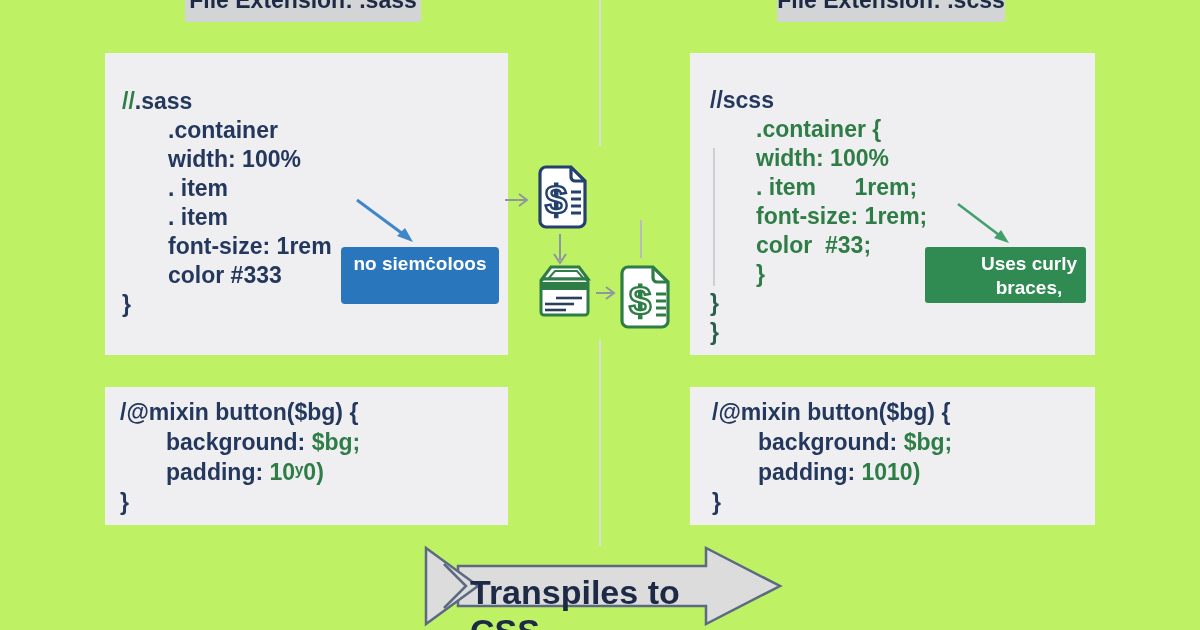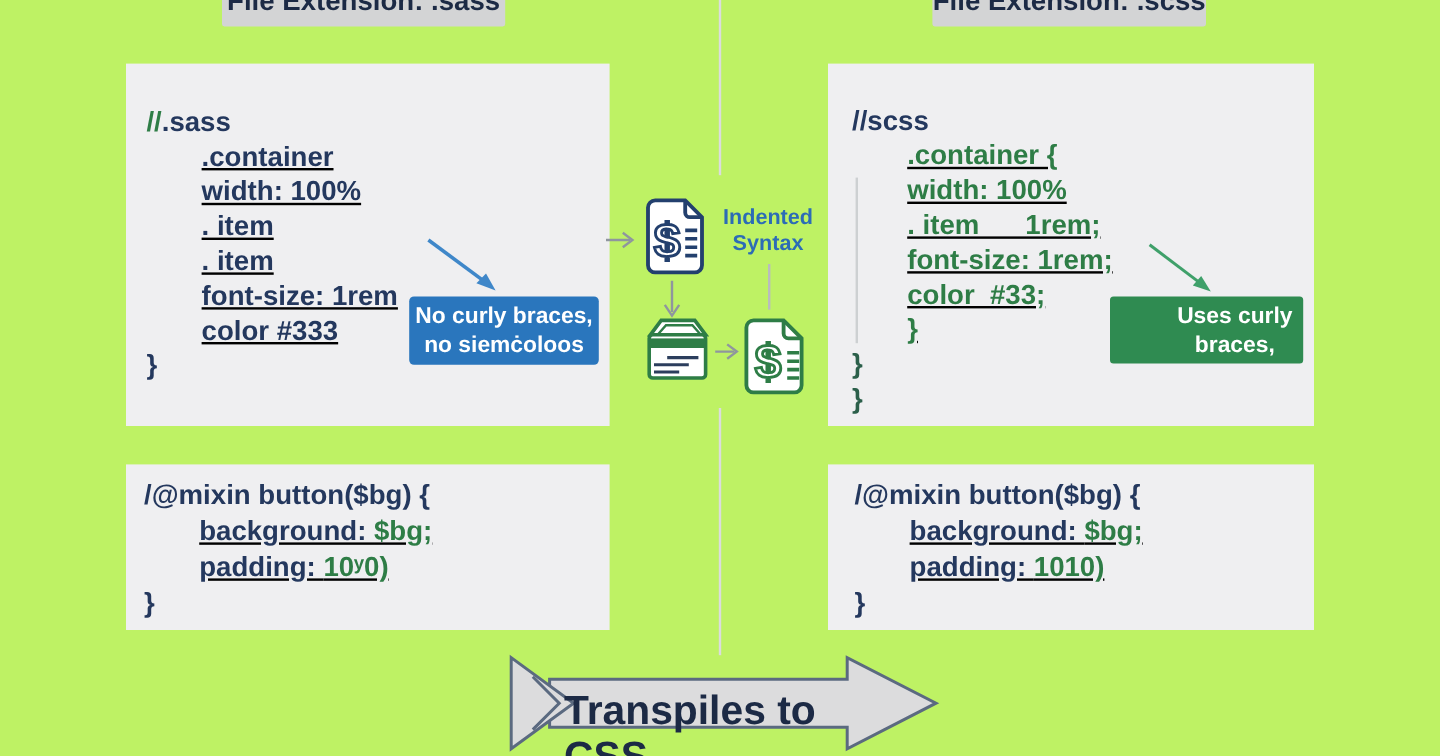--- a/index.html
+++ b/index.html
@@ -10,21 +10,21 @@
 
   
   .badge{background:var(--badge_bg);color:var(--heading_navy);font-weight:bold;
          font-size:23px;display:flex;align-items:center;justify-content:center;
          border-radius:2px;}
 
   
   .panel{background:var(--block_bg);}
   .code{font-size:23px;line-height:29px;font-weight:600;white-space:pre;}
   .mixin .code-line{line-height:30px;}
-  .code-line.ind1{padding-left:46px;text-decoration:underline;}
+  .code-line.ind1{padding-left:46px;}
   .c-navy{color:var(--navy);}
   .c-green{color:var(--green);}
   .c-dgreen{color:var(--dark_green);}
 
   
   .callout{color:#fff;font-weight:bold;font-size:19px;line-height:23.5px;
            text-align:center;border-radius:4px;padding-top:5px;box-sizing:border-box;}
   .callout-blue{background:var(--blue_callout_bg);}
   .callout-green{background:var(--green_callout_bg);padding-left:47px;}
 
@@ -59,21 +59,20 @@
 
   <div class="abs panel code" style="left:690px;top:53px;width:405px;height:302px;padding:33px 0 0 20px;box-sizing:border-box;"><div class="code-line"><span class="c-navy">//</span><span class="c-navy">scss</span></div><div class="code-line ind1"><span class="c-green">.container {</span></div><div class="code-line ind1"><span class="c-green">width: 100%</span></div><div class="code-line ind1"><span class="c-green">. item      1rem;</span></div><div class="code-line ind1"><span class="c-green">font-size: 1rem;</span></div><div class="code-line ind1"><span class="c-green">color  #33;</span></div><div class="code-line ind1"><span class="c-green">}</span></div><div class="code-line"><span class="c-dgreen">}</span></div><div class="code-line"><span class="c-dgreen">}</span></div></div>
 
   <div class="abs guide" style="left:713px;top:148px;height:138px;"></div>
 
   <svg class="abs" style="left:345px;top:192px;" width="78" height="58" viewBox="0 0 78 58">
     <line x1="12" y1="8" x2="62" y2="45" stroke="#3f87c9" stroke-width="3"></line>
     <polygon points="68,50 52,44 60,36" fill="#3f87c9"></polygon>
   </svg>
   <div class="abs callout callout-blue" style="left:341px;top:247px;width:158px;height:57px;">
-    <div>No curly braces,</div>
     <div>no siemċoloos</div>
   </div>
 
   <svg class="abs" style="left:948px;top:198px;" width="70" height="52" viewBox="0 0 70 52">
     <line x1="10" y1="6" x2="55" y2="40" stroke="#3fa06a" stroke-width="2.5"></line>
     <polygon points="61,45 46,40 53,32" fill="#3fa06a"></polygon>
   </svg>
   <div class="abs callout callout-green" style="left:925px;top:247px;width:161px;height:56px;border-radius:3px;">
     <div>Uses curly braces,</div>
   </div>
@@ -90,24 +89,20 @@
   <svg class="abs" style="left:533px;top:164px;" width="60" height="66" viewBox="0 0 60 66">
     <path d="M13 3 H38 L52 17 V57 A6 6 0 0 1 46 63 H13 A6 6 0 0 1 7 57 V9 A6 6 0 0 1 13 3 Z" fill="#ffffff" stroke="#23406e" stroke-width="3.2"></path>
     <path d="M38 3 V13 A4 4 0 0 0 42 17 H52" fill="none" stroke="#23406e" stroke-width="3.2"></path>
     <text x="23" y="50" text-anchor="middle" font-family="Liberation Sans, DejaVu Sans, sans-serif" font-size="40" font-weight="bold" fill="none" stroke="#23406e" stroke-width="2.4">$</text>
     <line x1="38" y1="28" x2="48" y2="28" stroke="#23406e" stroke-width="3"></line>
     <line x1="38" y1="35" x2="48" y2="35" stroke="#23406e" stroke-width="3"></line>
     <line x1="38" y1="42" x2="48" y2="42" stroke="#23406e" stroke-width="3"></line>
     <line x1="38" y1="49" x2="48" y2="49" stroke="#23406e" stroke-width="3"></line>
   </svg>
 
-  <div class="abs syntax-label" style="left:596px;top:171px;width:88px;">
-    <div>Indented</div>
-    <div>Syntax</div>
-  </div>
 
   <div class="abs connector" style="left:640px;top:220px;height:38px;"></div>
 
   <svg class="abs" style="left:552px;top:232px;" width="16" height="36" viewBox="0 0 16 36">
     <line x1="8" y1="2" x2="8" y2="28" stroke="#8f969e" stroke-width="2"></line>
     <polyline points="2,22 8,31 14,22" fill="none" stroke="#8f969e" stroke-width="2"></polyline>
   </svg>
 
   <svg class="abs" style="left:532px;top:262px;" width="62" height="58" viewBox="0 0 62 58">
     <polygon points="10,17 19,5 47,5 56,17" fill="#ffffff" stroke="#2e7d46" stroke-width="3"></polygon>

